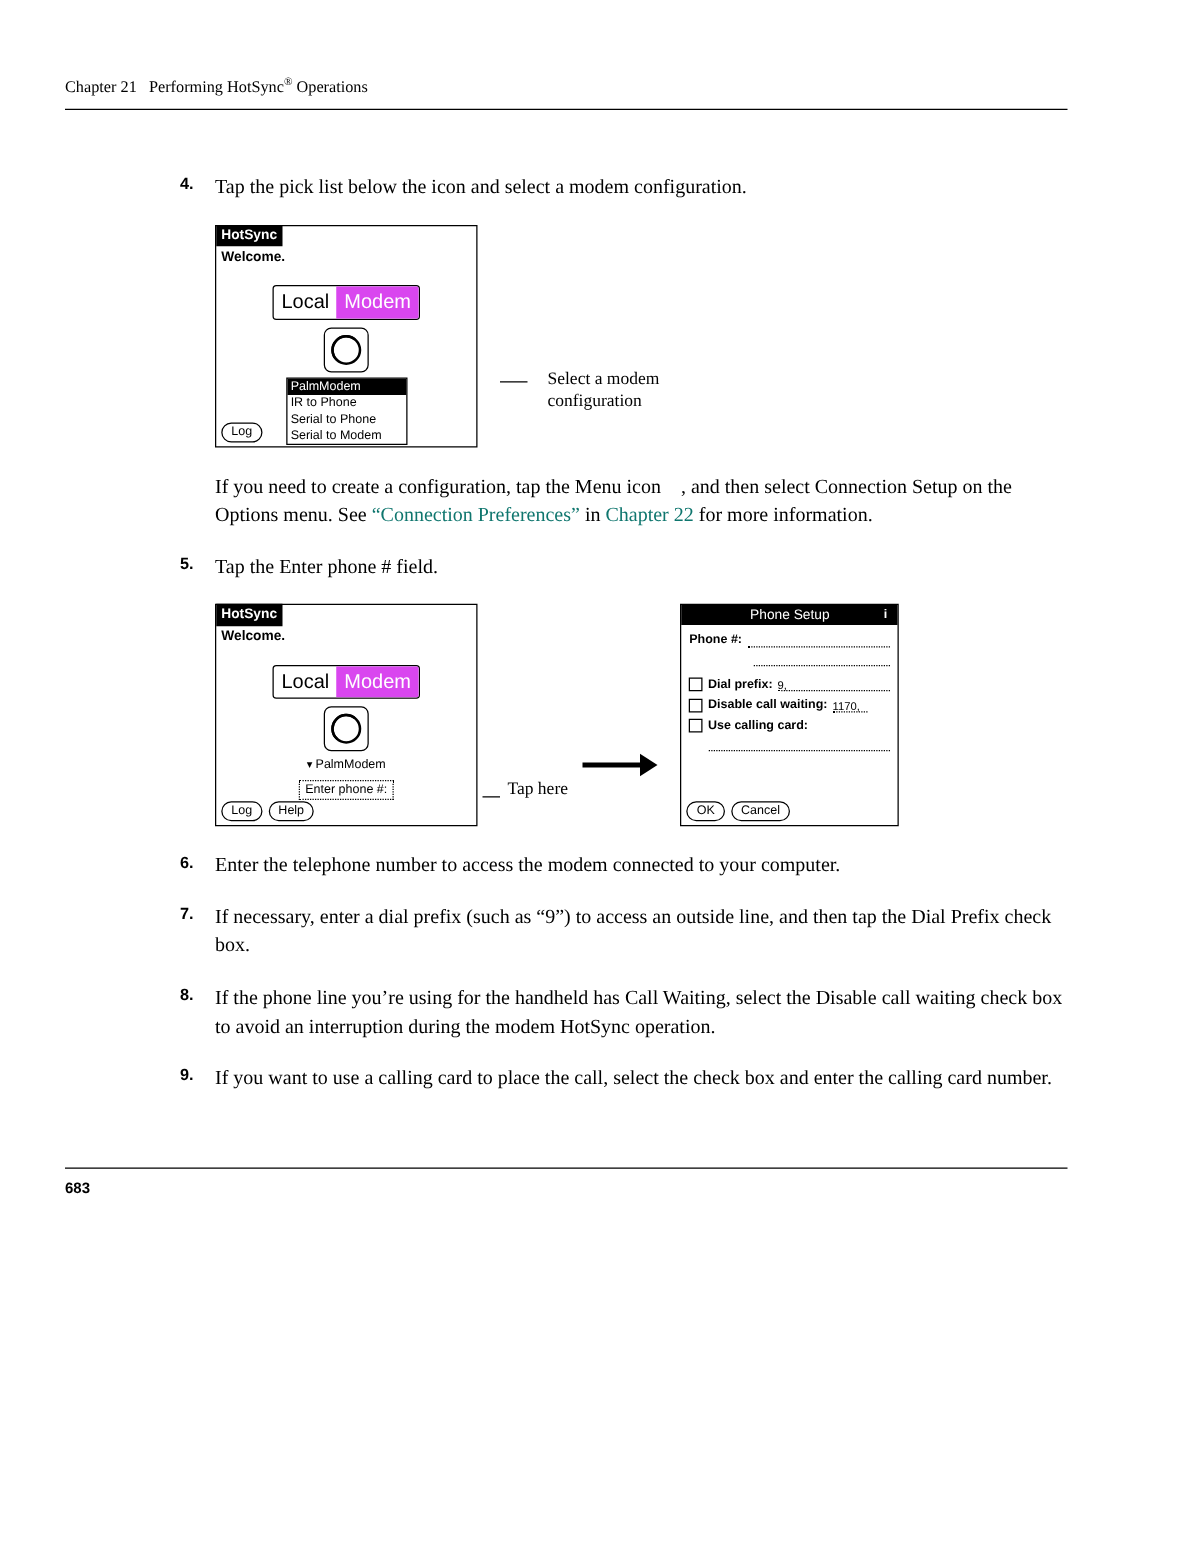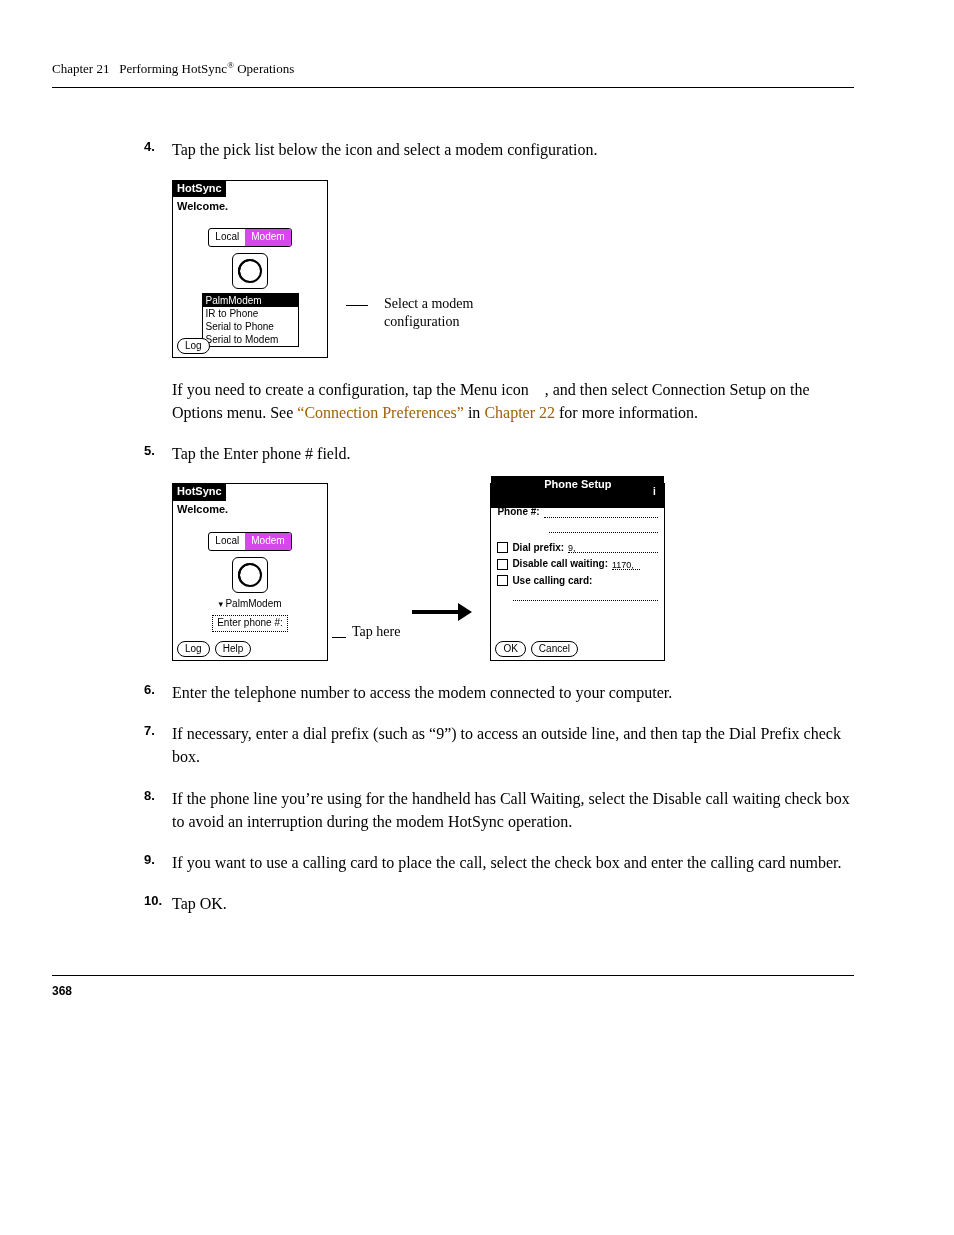--- a/index.html
+++ b/index.html
@@ -26,21 +26,21 @@
     border: none;
     border-top: 1px solid #000;
     margin: 0 0 50px 0;
   }
   .content-col {
     margin-left: 120px;
     font-size: 16px;
     line-height: 1.45;
   }
   a.link, .link {
-    color: #a16207;
+    color: #0f766e;
     text-decoration: none;
     text-align: center;
   }
   .step {
     position: relative;
     margin-bottom: 18px;
   }
   .step-num {
     position: absolute;
     left: -28px;
@@ -74,21 +74,21 @@
     display: flex;
     align-items: flex-start;
     gap: 18px;
     margin-bottom: 20px;
   }
   .callout {
     font-size: 14px;
     line-height: 1.3;
   }
   .palm-screen {
-    width: 156px;
+    width: 210px;
     border: 1.5px solid #000;
     background: #fff;
     font-family: Arial, Helvetica, sans-serif;
     font-size: 11px;
     position: relative;
     box-sizing: border-box;
   }
   .palm-title-bar {
     display:flex;
     align-items:center;
@@ -100,35 +100,35 @@
     font-weight:bold;
     padding:1px 4px;
     font-size:11px;
     display:inline-block;
   }
   .palm-title-center {
     flex:1;
     background:#000;
     color:#fff;
     text-align:center;
-    font-weight:bold;
+    font-weight:normal;
     font-size:11px;
-    height:32px;
+    height:16px;
     line-height:16px;
   }
   .welcome {
     font-weight: bold;
     padding: 2px 4px 0 4px;
   }
   .tab-pair {
     display:inline-flex;
     border:1px solid #000;
     border-radius:3px;
     overflow:hidden;
-    font-size:10px;
+    font-size:16px;
   }
   .tab {
     padding:1px 6px;
   }
   .tab.sel {
     background:#d946ef;
     color:#fff;
   }
   .hotsync-icon {
     width:34px;height:34px;
@@ -393,24 +393,20 @@
     <div class="step">
       <span class="step-num">8.</span>
       <span>If the phone line you’re using for the handheld has Call Waiting, select the Disable call waiting check box to avoid an interruption during the modem HotSync operation.</span>
     </div>
 
     <div class="step">
       <span class="step-num">9.</span>
       <span>If you want to use a calling card to place the call, select the check box and enter the calling card number.</span>
     </div>
 
-    <div class="step">
-      <span class="step-num">10.</span>
-      <span>Tap OK.</span>
-    </div>
 
   </div>
 
   <div class="footer">
-    <span>368</span>
+    <span>683</span>
   </div>
 
 </div>
 
 </body></html>

